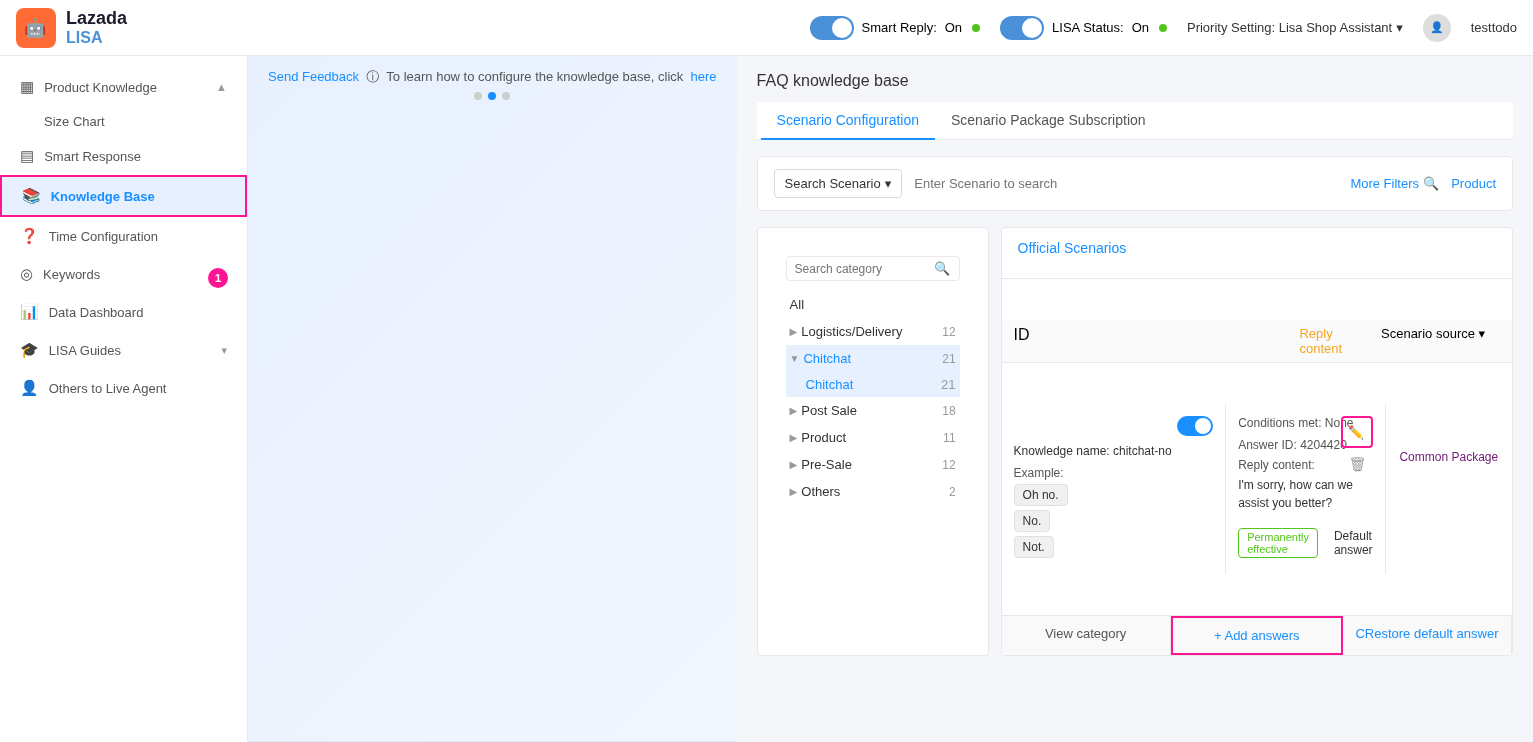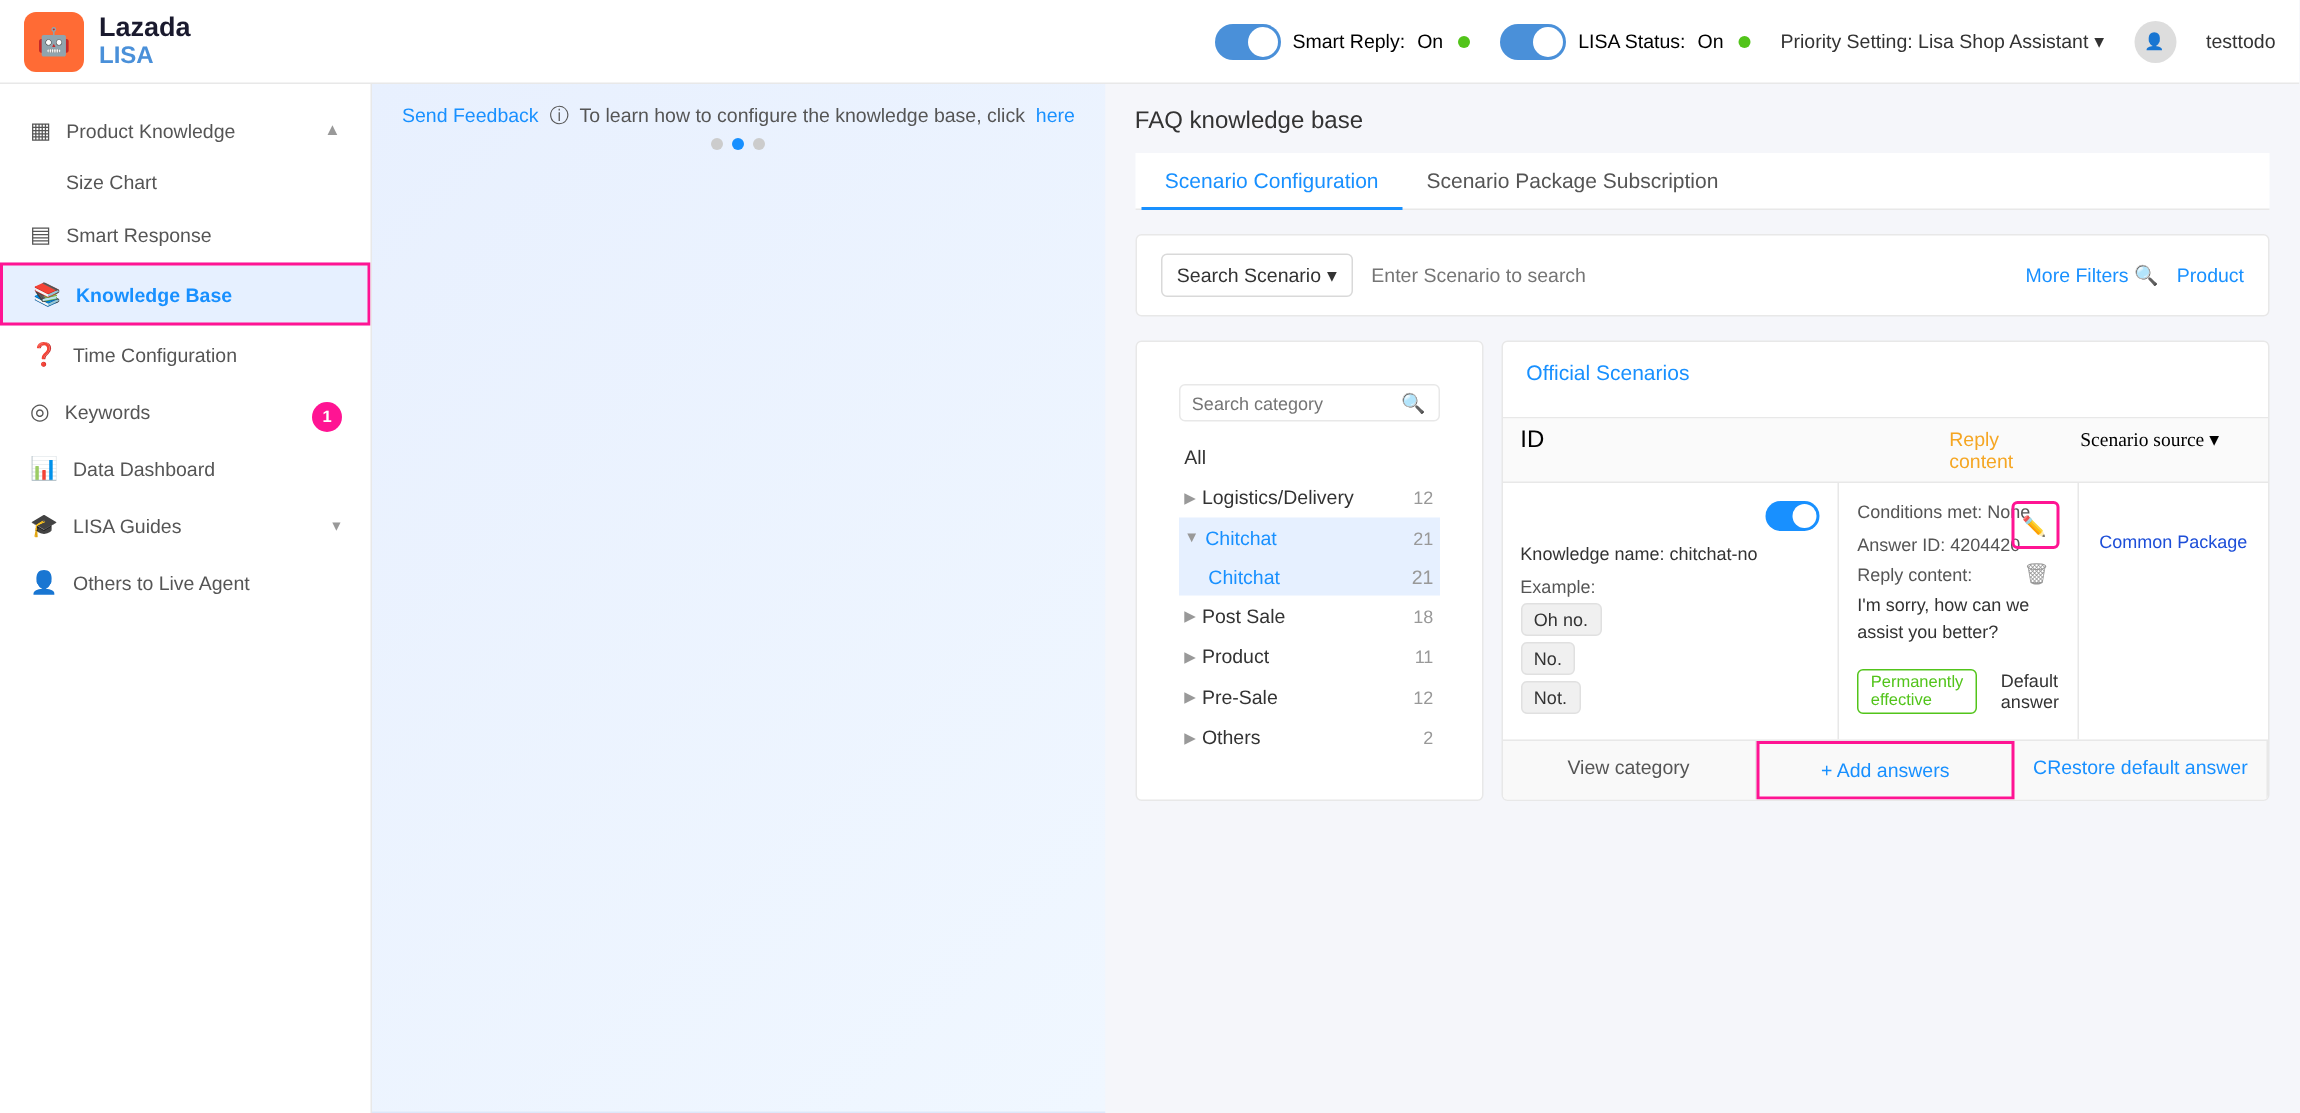--- a/index.html
+++ b/index.html
@@ -185,21 +185,21 @@
       align-items: center;
       padding: 5px 4px 5px 20px;
       font-size: 13px;
       color: #333;
       cursor: pointer;
     }
     .cat-sub-item.selected { background: #e6f0ff; color: #1890ff; font-weight: 500; }
     .cat-sub-item .count { margin-left: auto; color: #999; }
 
     
-    .scenario-panel { flex: 1; background: white; border-radius: 4px; border: 1px solid #e8e8e8; display: flex; flex-direction: column; overflow: hidden; }
+    .scenario-panel { flex: 1; background: white; border-radius: 4px; border: 1px solid #e8e8e8; display: flex; flex-direction: column; overflow: hidden; gap: 41px; }
     .scenario-header { padding: 12px 16px; border-bottom: 1px solid #e8e8e8; }
     .official-scenarios-tab { font-size: 14px; color: #555; padding-bottom: 8px; border-bottom: 2px solid transparent; cursor: pointer; display: inline-block; }
     .official-scenarios-tab.active { color: #1890ff; }
 
     
     .scenario-content { display: flex; flex: 1; overflow: hidden; }
 
     
     .col-id { width: 290px; border-right: 1px solid #e8e8e8; padding: 12px; }
     .col-reply { flex: 1; border-right: 1px solid #e8e8e8; padding: 12px; position: relative; }
@@ -236,21 +236,21 @@
       height: 32px;
       border: 2px solid #ff1493;
       border-radius: 4px;
       display: flex;
       align-items: center;
       justify-content: center;
       cursor: pointer;
       color: #1890ff;
     }
     .delete-icon { position: absolute; right: 18px; top: 52px; color: #999; font-size: 14px; cursor: pointer; }
-    .source-value { font-size: 12px; color: #1d4ed8; margin-top: 20px; }
+    .source-value { font-size: 12px; color: #701a75; margin-top: 34px; }
 
     
     .bottom-bar {
       display: flex;
       border-top: 1px solid #e8e8e8;
       background: #f9f9f9;
     }
     .bottom-btn {
       flex: 1;
       padding: 10px;
@@ -425,21 +425,21 @@
         </div>
 
         <div class="scenario-panel">
           <div class="scenario-header">
             <div class="official-scenarios-tab active">Official Scenarios</div>
           </div>
 
           <div style="display:flex; border-bottom:1px solid #e8e8e8; background:#fafafa; padding: 6px 0;">
             <div style="width:290px; padding:0 12px; font-weight:500; font-size:16px;">ID</div>
             <div style="flex:1; padding:0 12px; font-weight:500; font-size:13px; color:#f5a623;">Reply content</div>
-            <div style="width:160px; padding:0 12px; font-weight:500; font-size:13px; text-align:center;font-family:Liberation Serif, serif;">
+            <div style="width:160px; padding:0 12px; font-weight:500; font-size:13px; text-align:center;">
               <span>Scenario source</span>
               <span>▾</span>
             </div>
           </div>
 
           <div class="scenario-content" style="position:relative;">
 
             <div class="col-id">
               <div class="toggle-row">
                 <span style="font-size:12px;color:#999;"></span>

